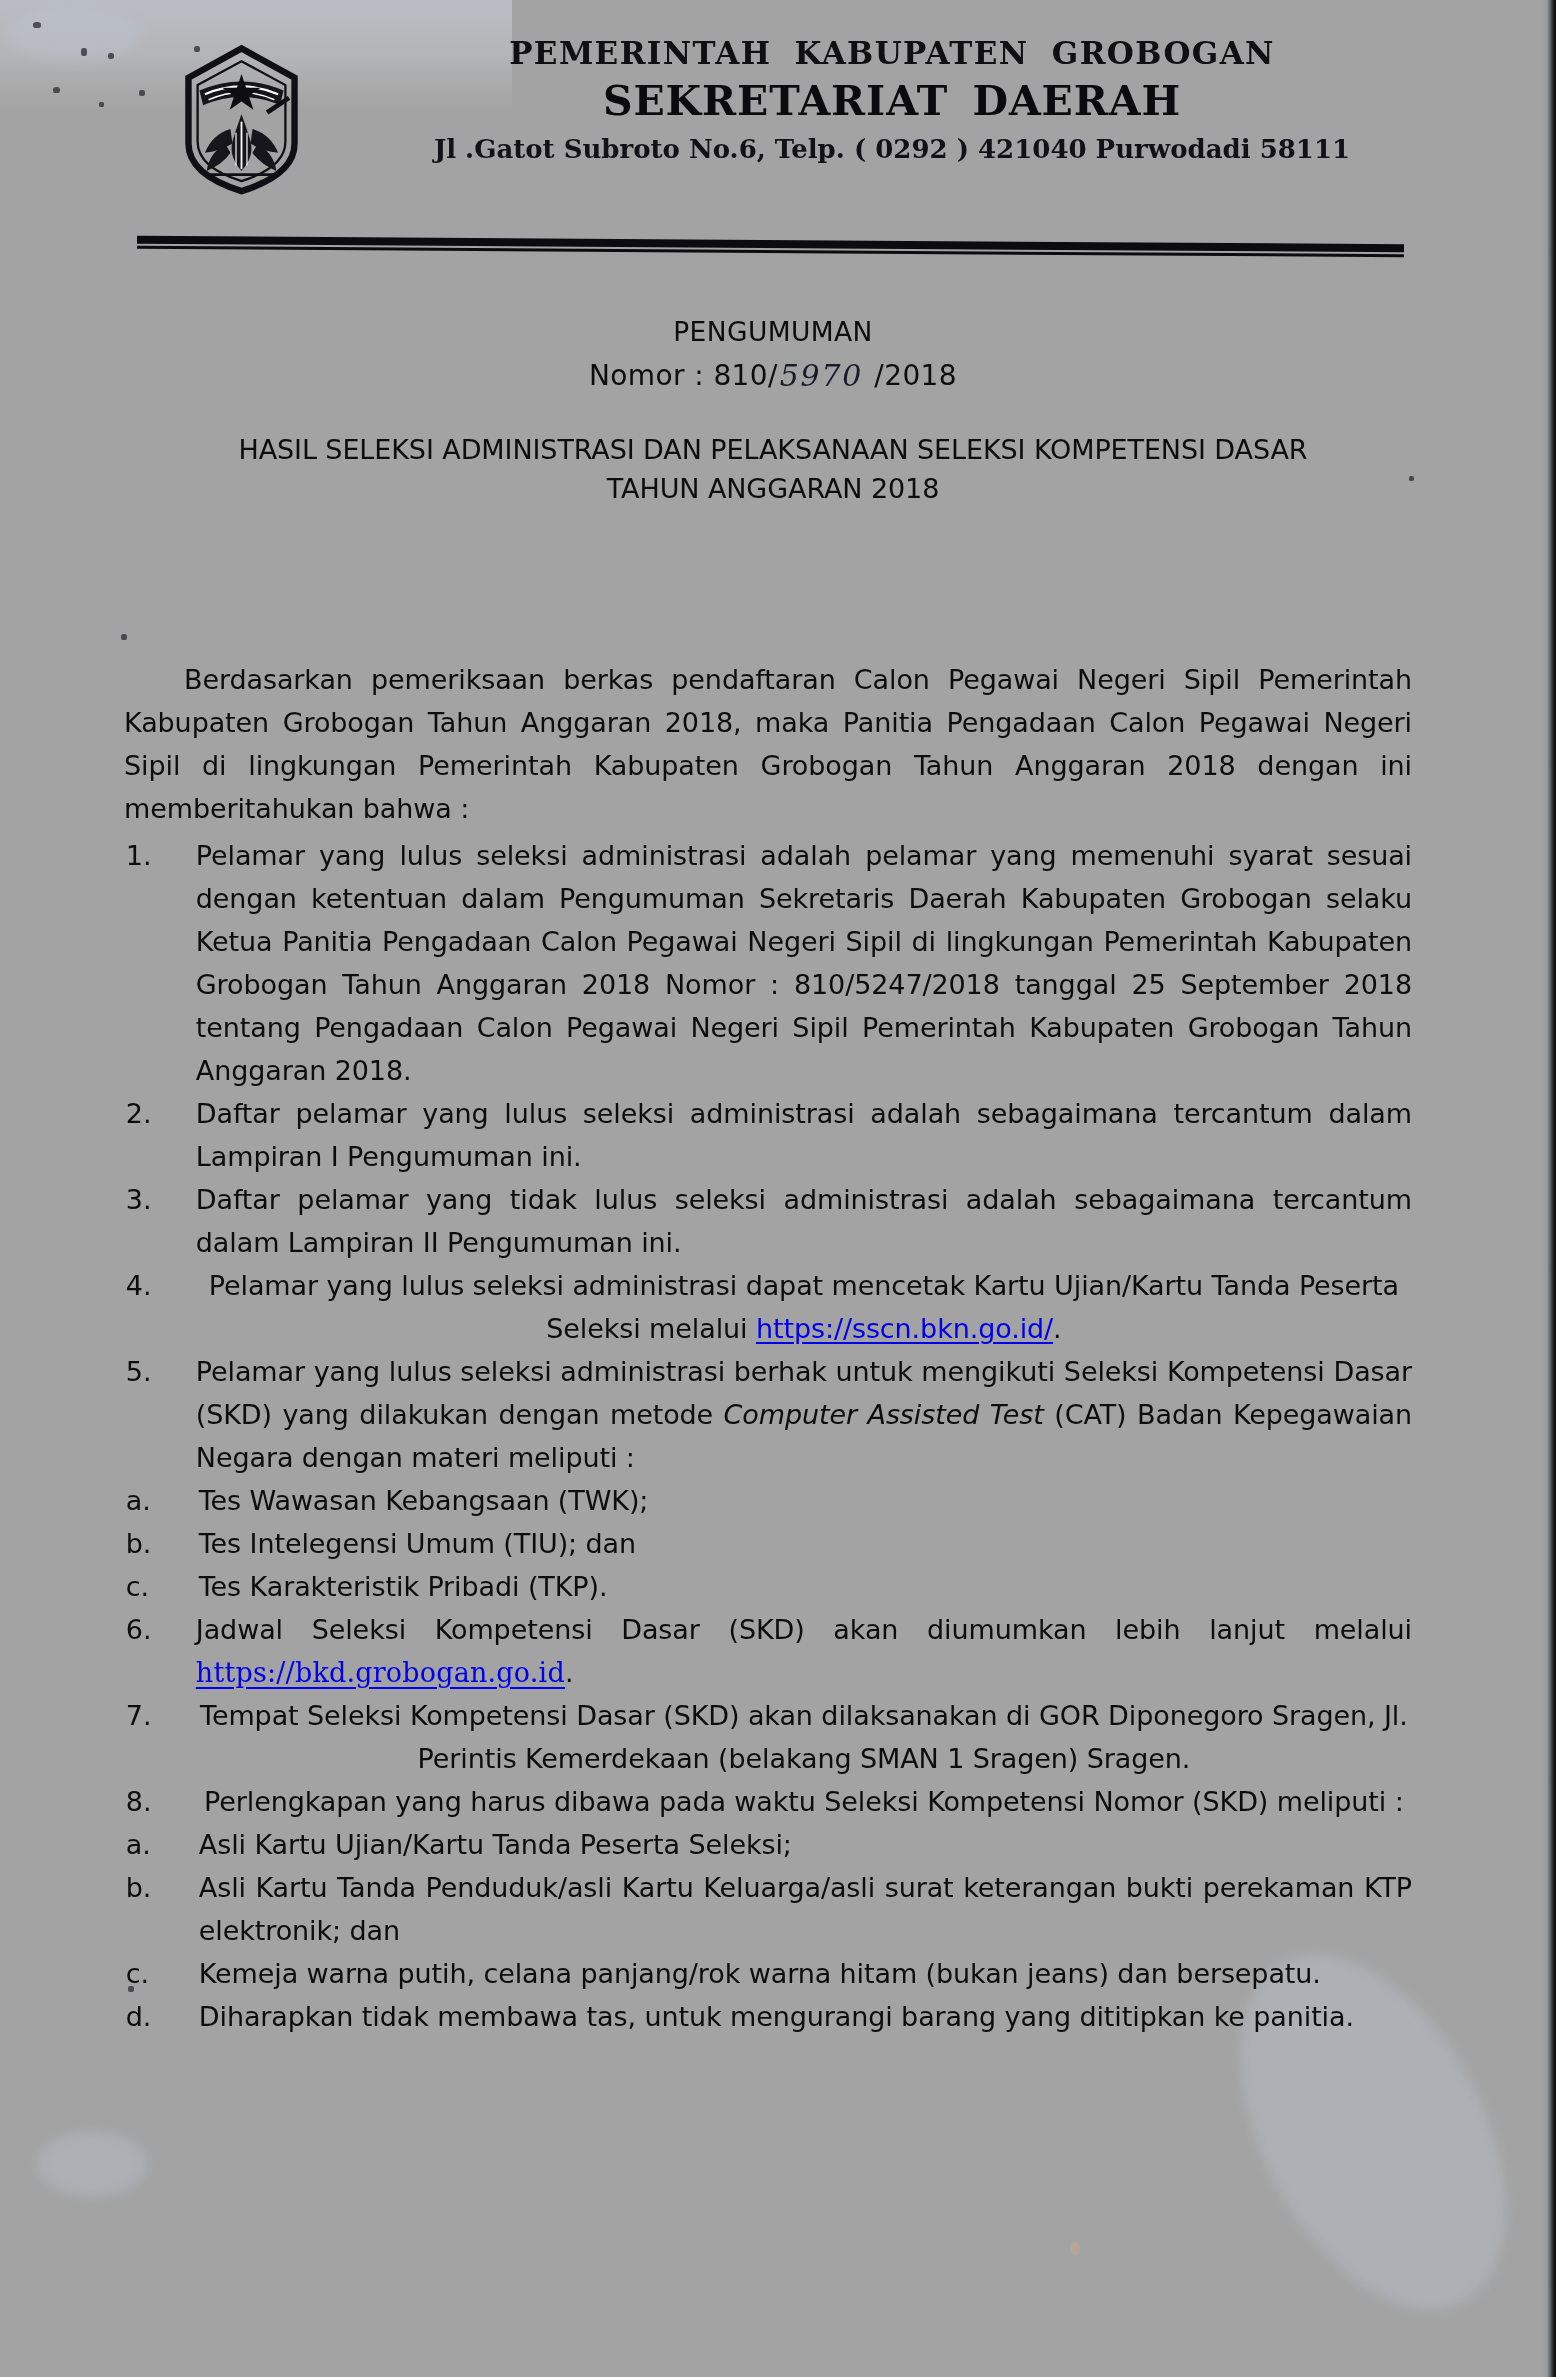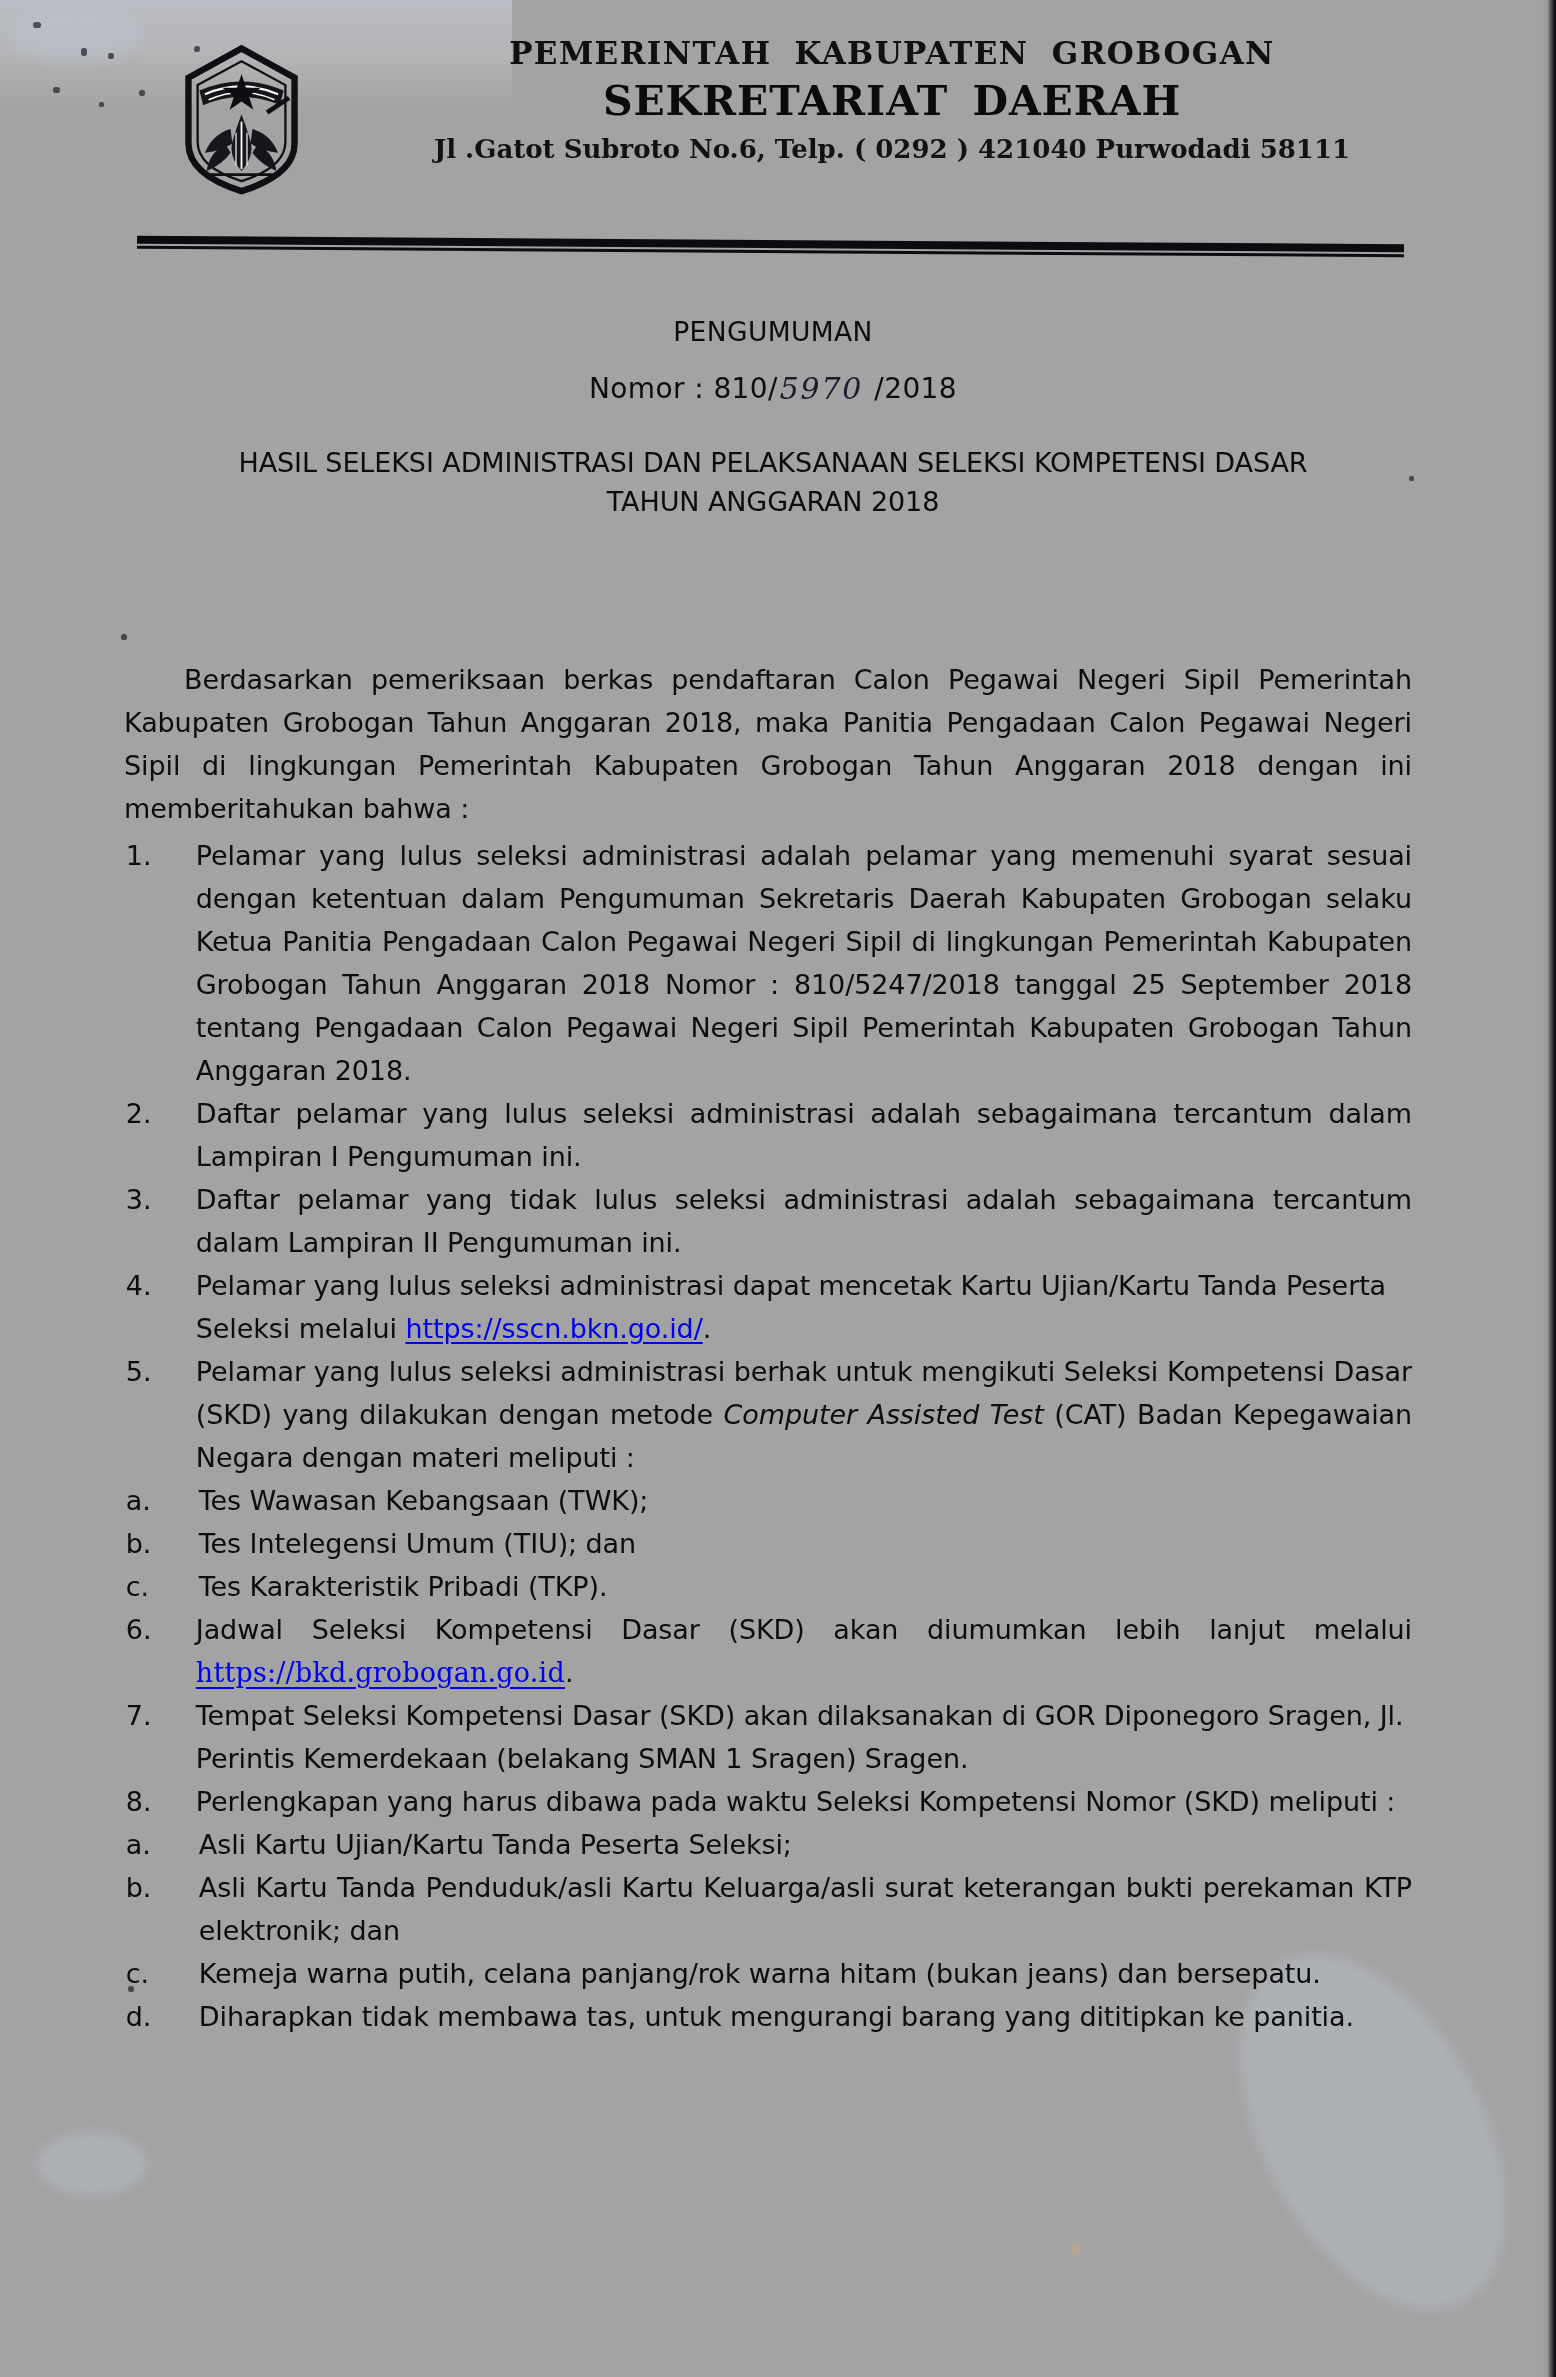--- a/index.html
+++ b/index.html
@@ -129,21 +129,21 @@
     left: 137px;
     width: 1272px;
     text-align: center;
   }
   .t-pengumuman {
     font-size: 26.5px;
     letter-spacing: 0.4px;
   }
   .t-nomor {
     font-size: 28px;
-    margin-top: 24px;
+    margin-top: 11px;
     letter-spacing: 0.4px;
   }
   .handwritten {
     font-family: "DejaVu Serif", serif;
     font-style: italic;
     font-size: 30px;
     letter-spacing: 1.8px;
     vertical-align: -0.9px;
     padding: 0 1.8px;
     color: #1a1c2c;
@@ -193,21 +193,21 @@
     flex: 0 0 auto;
     width: 70px;
     text-align: left;
     padding-left: 1.8px;
   }
   .li-body {
     flex: 1 1 auto;
     text-align: justify;
   }
   .li-body.noj {
-    text-align: left;
+    text-align: center;
   }
 
   
   .sublist {
     list-style: none;
     margin: 0;
     padding: 0;
   }
   .sub-row {
     display: flex;

